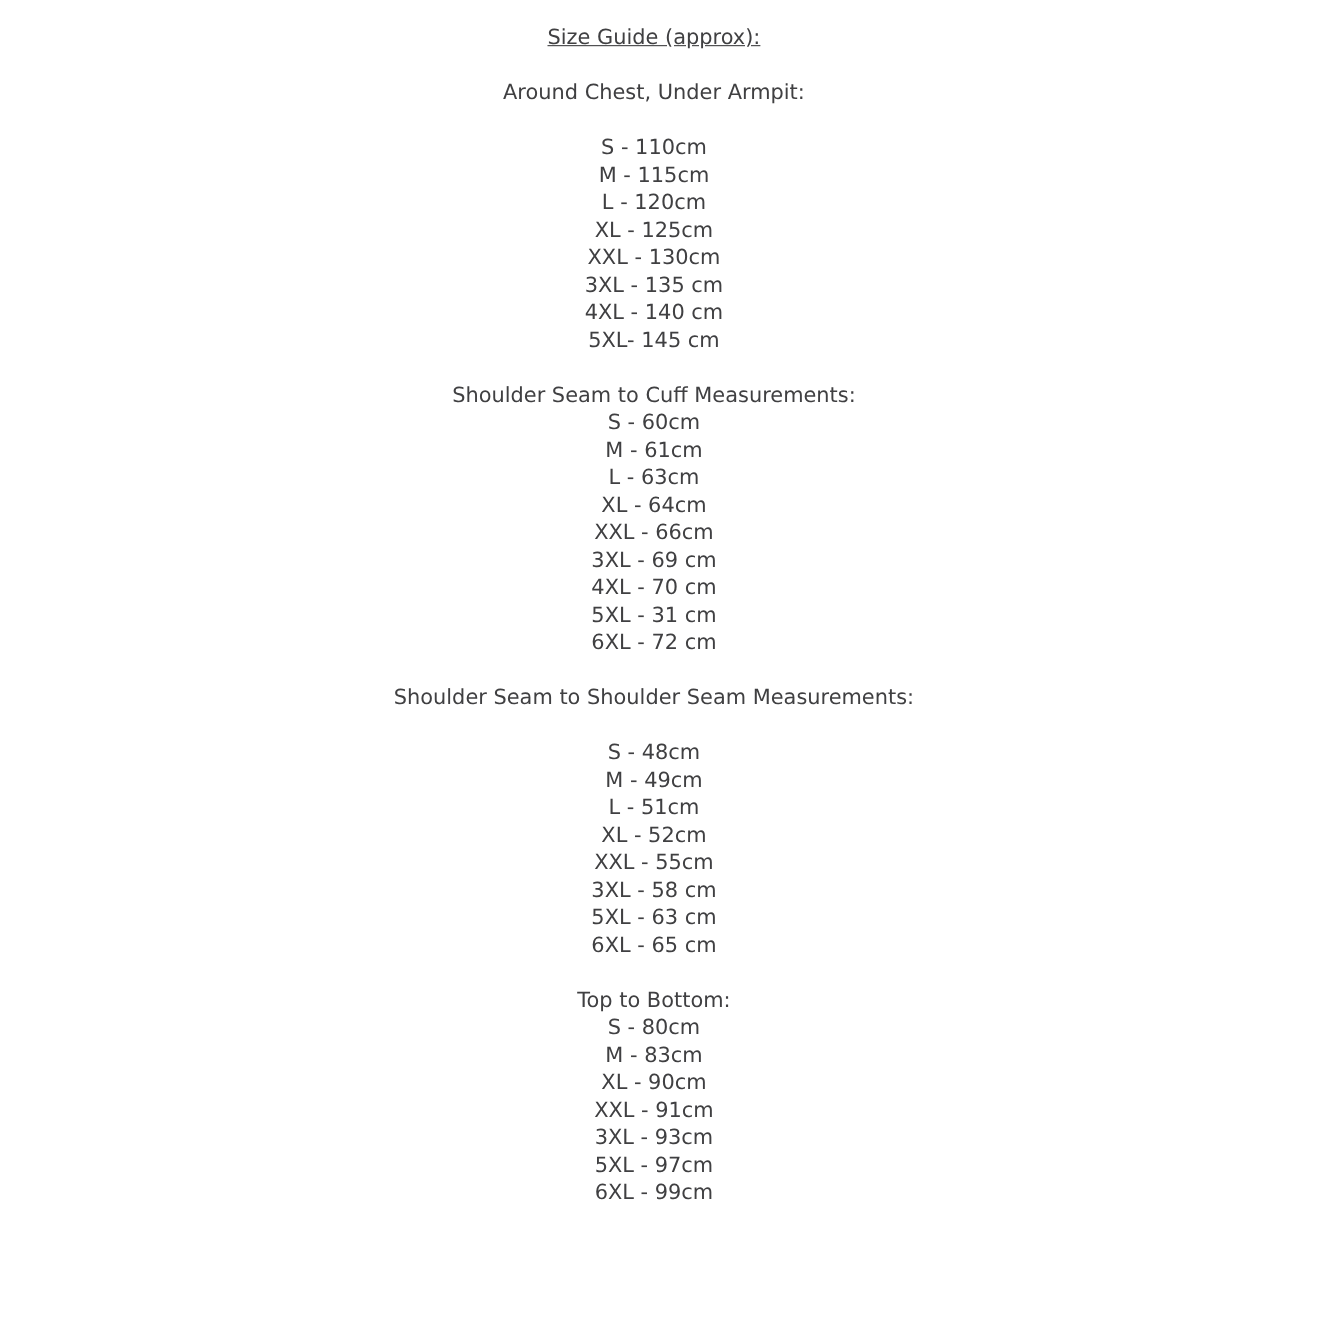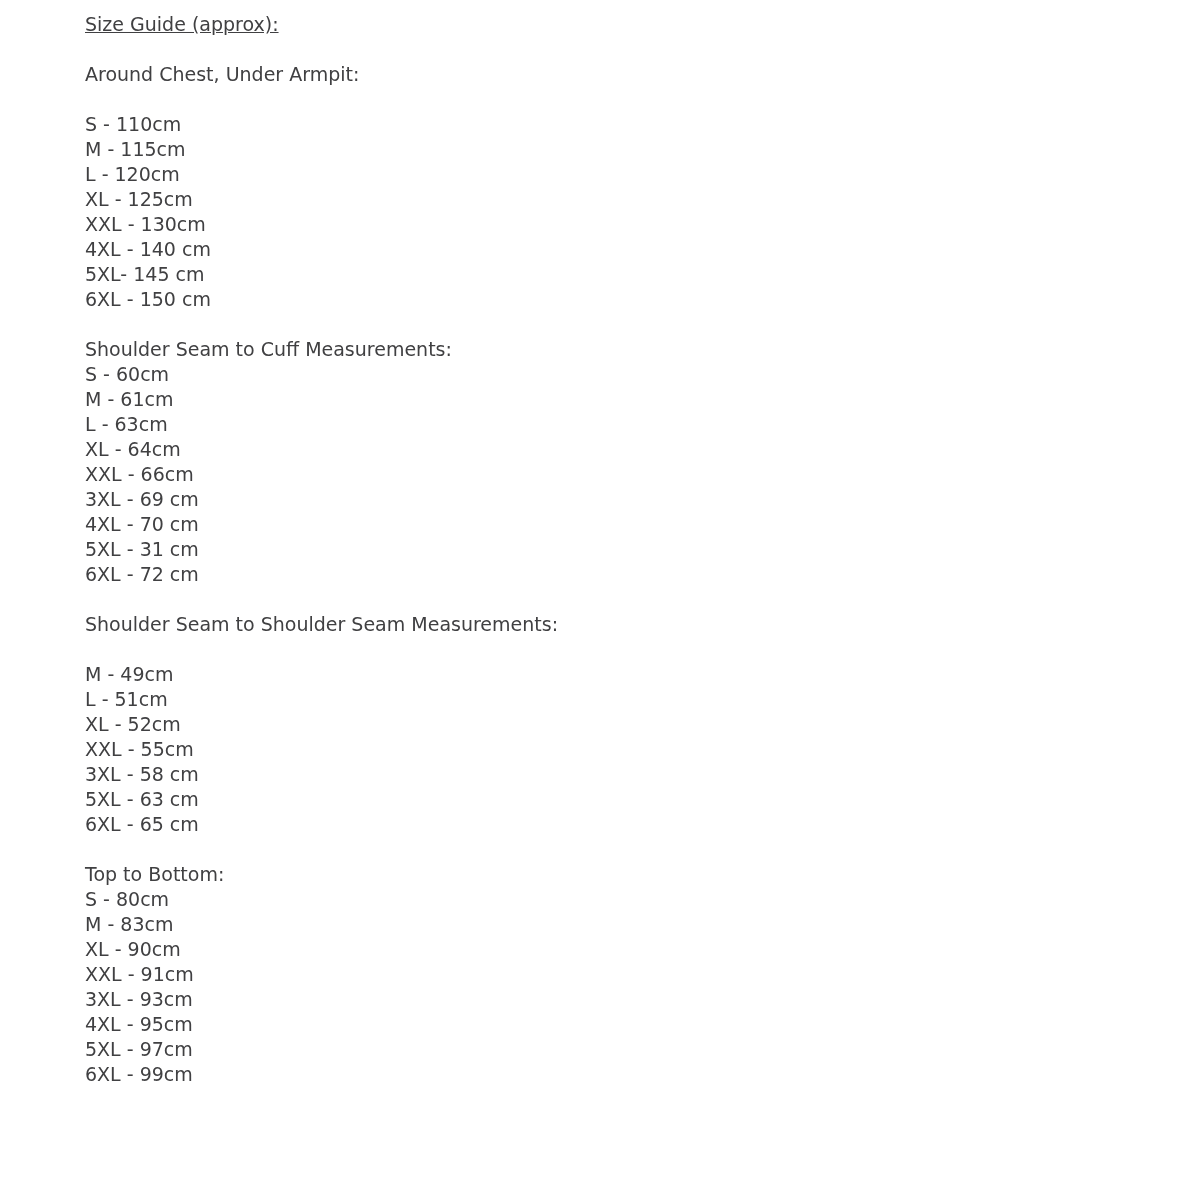--- a/index.html
+++ b/index.html
@@ -11,21 +11,22 @@
     width: 1200px;
     height: 1200px;
     font-family: "DejaVu Sans", "Liberation Sans", sans-serif;
     font-size: 19px;
     color: #404042;
     overflow: hidden;
   }
   .content {
     box-sizing: border-box;
     width: 1104px;
-    padding: 12px 0 0 85px; 
+    padding: 22px 0 0 85px; 
+    text-align: center;
   }
   .line {
     line-height: 25px;
     white-space: pre;
   }
   .title {
     text-decoration: underline;
   }
   .gap-after {
     margin-bottom: 25px; 
@@ -41,54 +42,54 @@
 
   <div class="line title gap-after">Size Guide (approx):</div>
 
   <section class="section">
     <div class="line heading gap-after">Around Chest, Under Armpit:</div>
     <div class="line">S - 110cm</div>
     <div class="line">M - 115cm</div>
     <div class="line">L - 120cm</div>
     <div class="line">XL - 125cm</div>
     <div class="line">XXL - 130cm</div>
+    <div class="line">3XL - 135 cm</div>
     <div class="line">4XL - 140 cm</div>
     <div class="line">5XL- 145 cm</div>
-    <div class="line">6XL - 150 cm</div>
   </section>
 
   <section class="section">
     <div class="line heading">Shoulder Seam to Cuff Measurements:</div>
     <div class="line">S - 60cm</div>
     <div class="line">M - 61cm</div>
     <div class="line">L - 63cm</div>
     <div class="line">XL - 64cm</div>
     <div class="line">XXL - 66cm</div>
     <div class="line">3XL - 69 cm</div>
     <div class="line">4XL - 70 cm</div>
     <div class="line">5XL - 31 cm</div>
     <div class="line">6XL - 72 cm</div>
   </section>
 
   <section class="section">
     <div class="line heading gap-after">Shoulder Seam to Shoulder Seam Measurements:</div>
+    <div class="line">S - 48cm</div>
     <div class="line">M - 49cm</div>
     <div class="line">L - 51cm</div>
     <div class="line">XL - 52cm</div>
     <div class="line">XXL - 55cm</div>
     <div class="line">3XL - 58 cm</div>
     <div class="line">5XL - 63 cm</div>
     <div class="line">6XL - 65 cm</div>
   </section>
 
   <section class="section">
     <div class="line heading">Top to Bottom:</div>
     <div class="line">S - 80cm</div>
     <div class="line">M - 83cm</div>
     <div class="line">XL - 90cm</div>
     <div class="line">XXL - 91cm</div>
     <div class="line">3XL - 93cm</div>
-    <div class="line">4XL - 95cm</div>
     <div class="line">5XL - 97cm</div>
     <div class="line">6XL - 99cm</div>
   </section>
 
 </div>
 
 </body></html>

